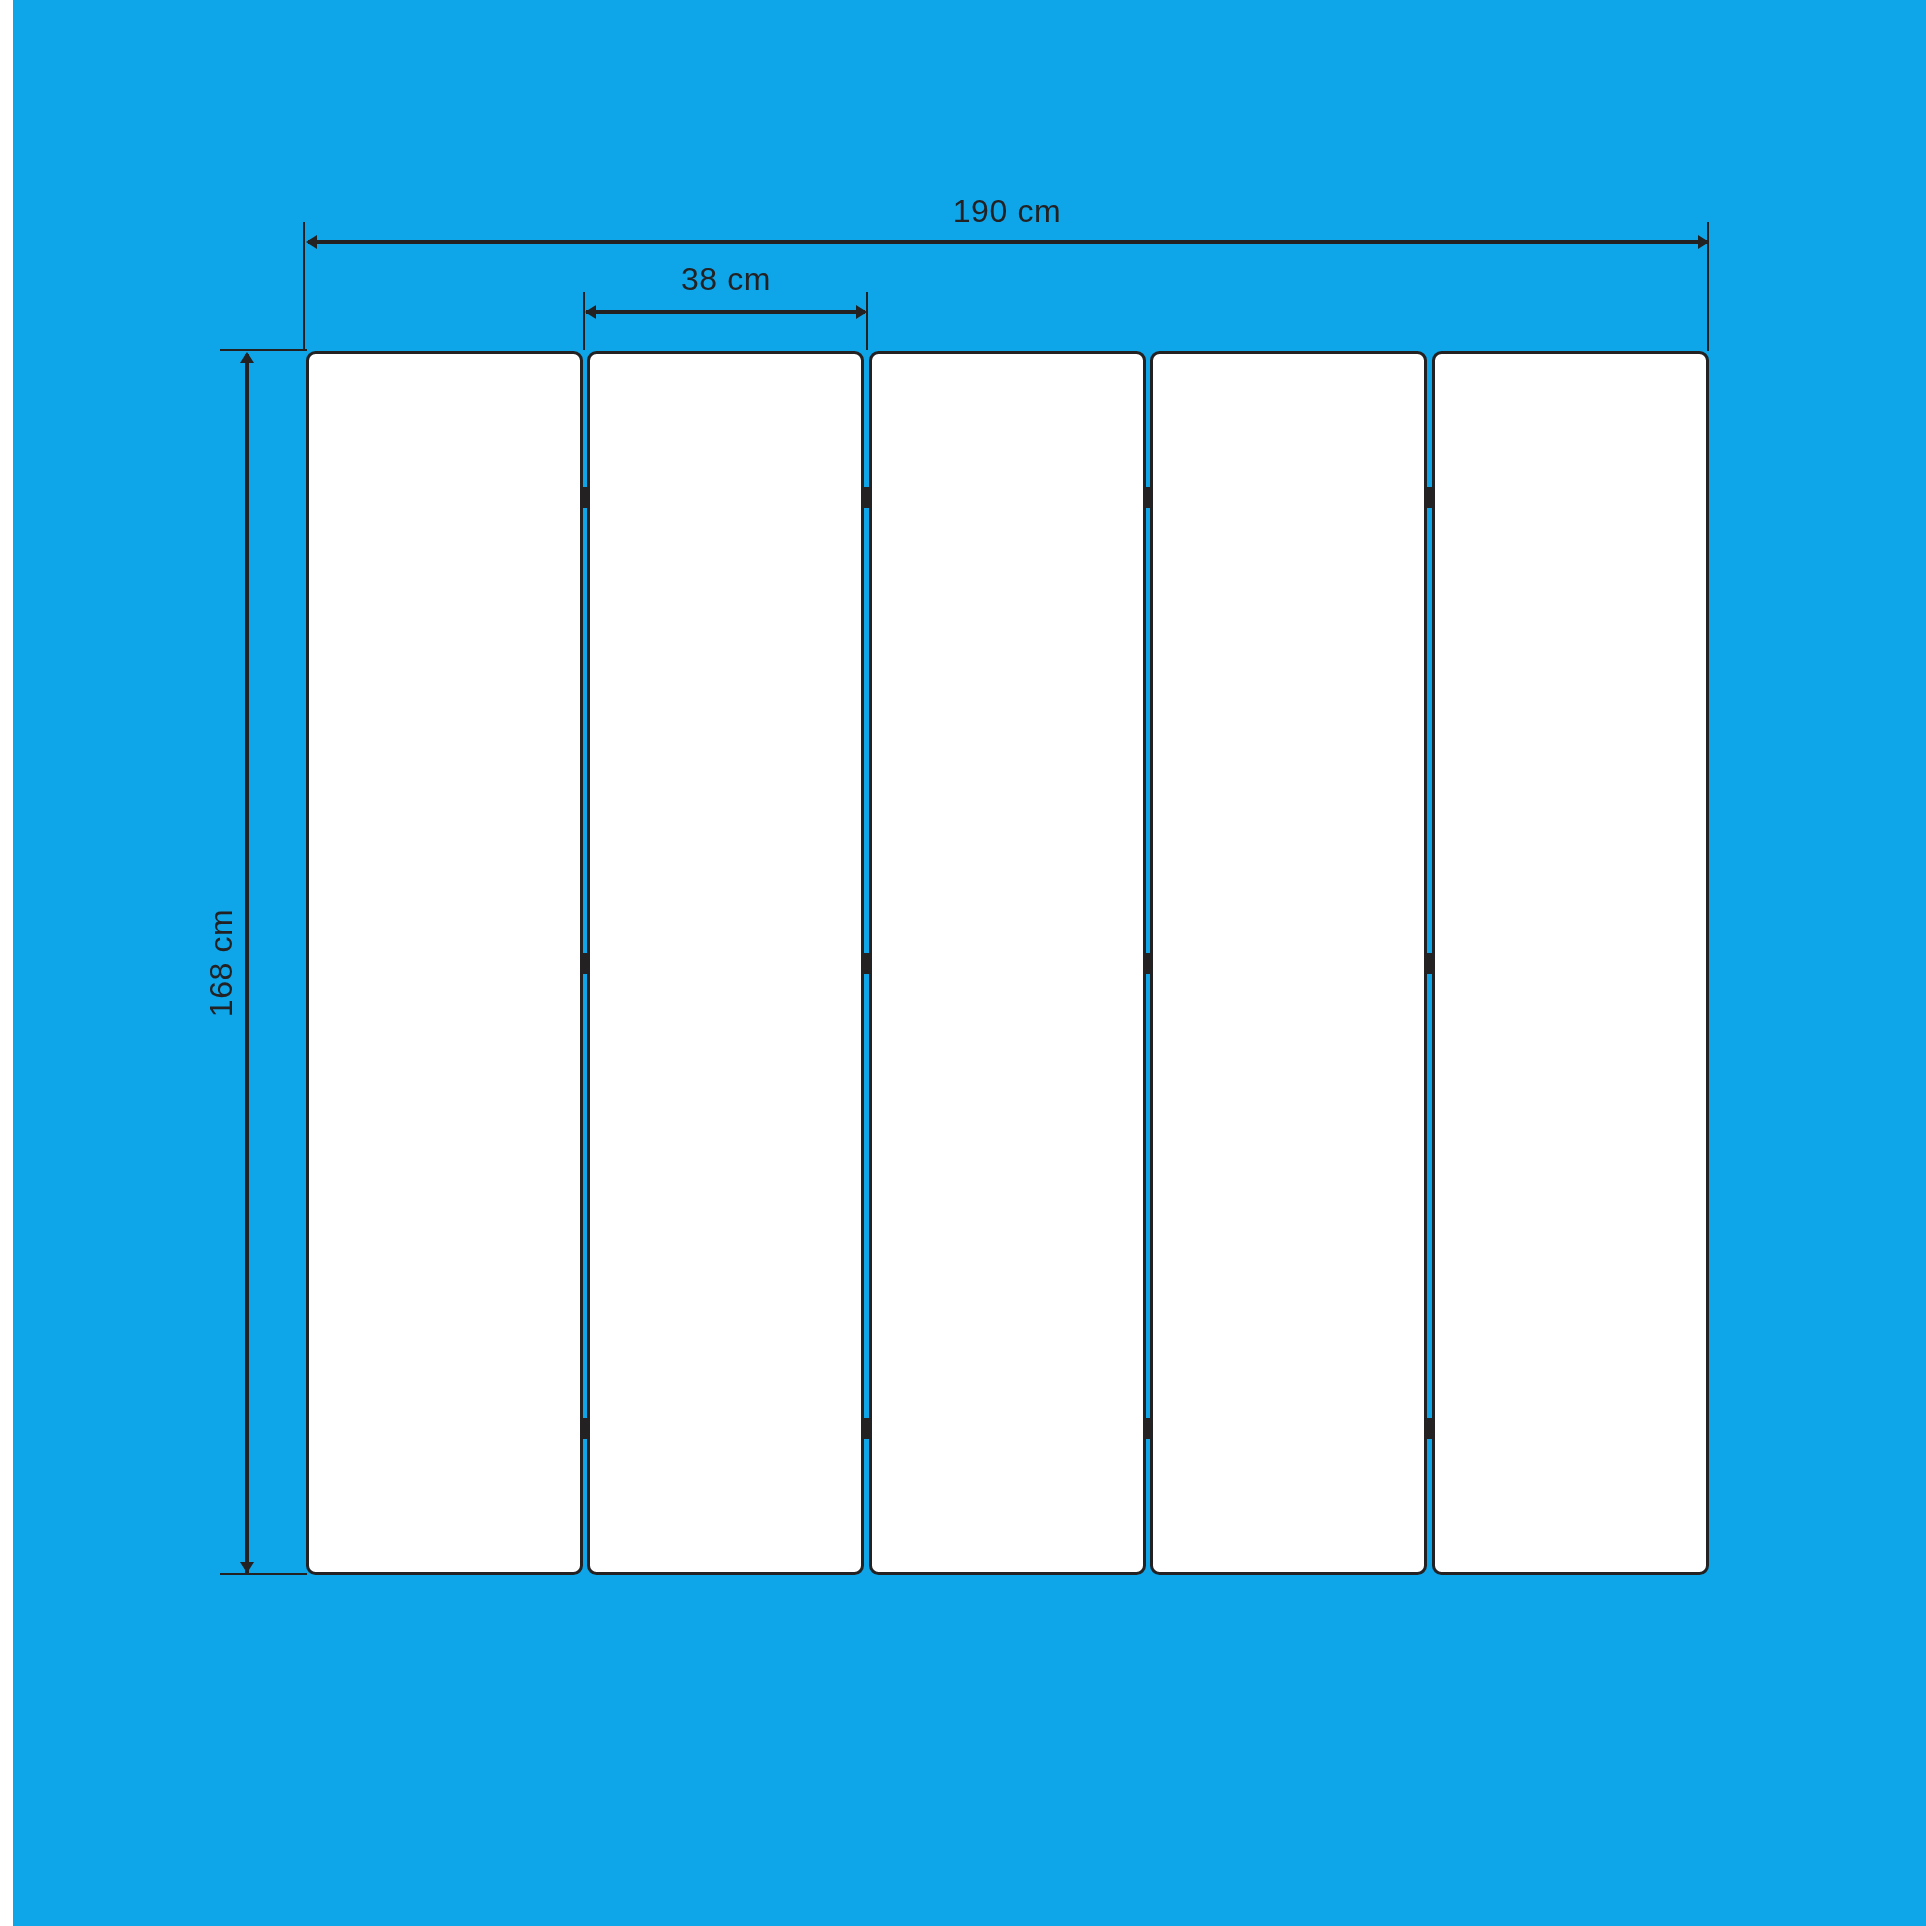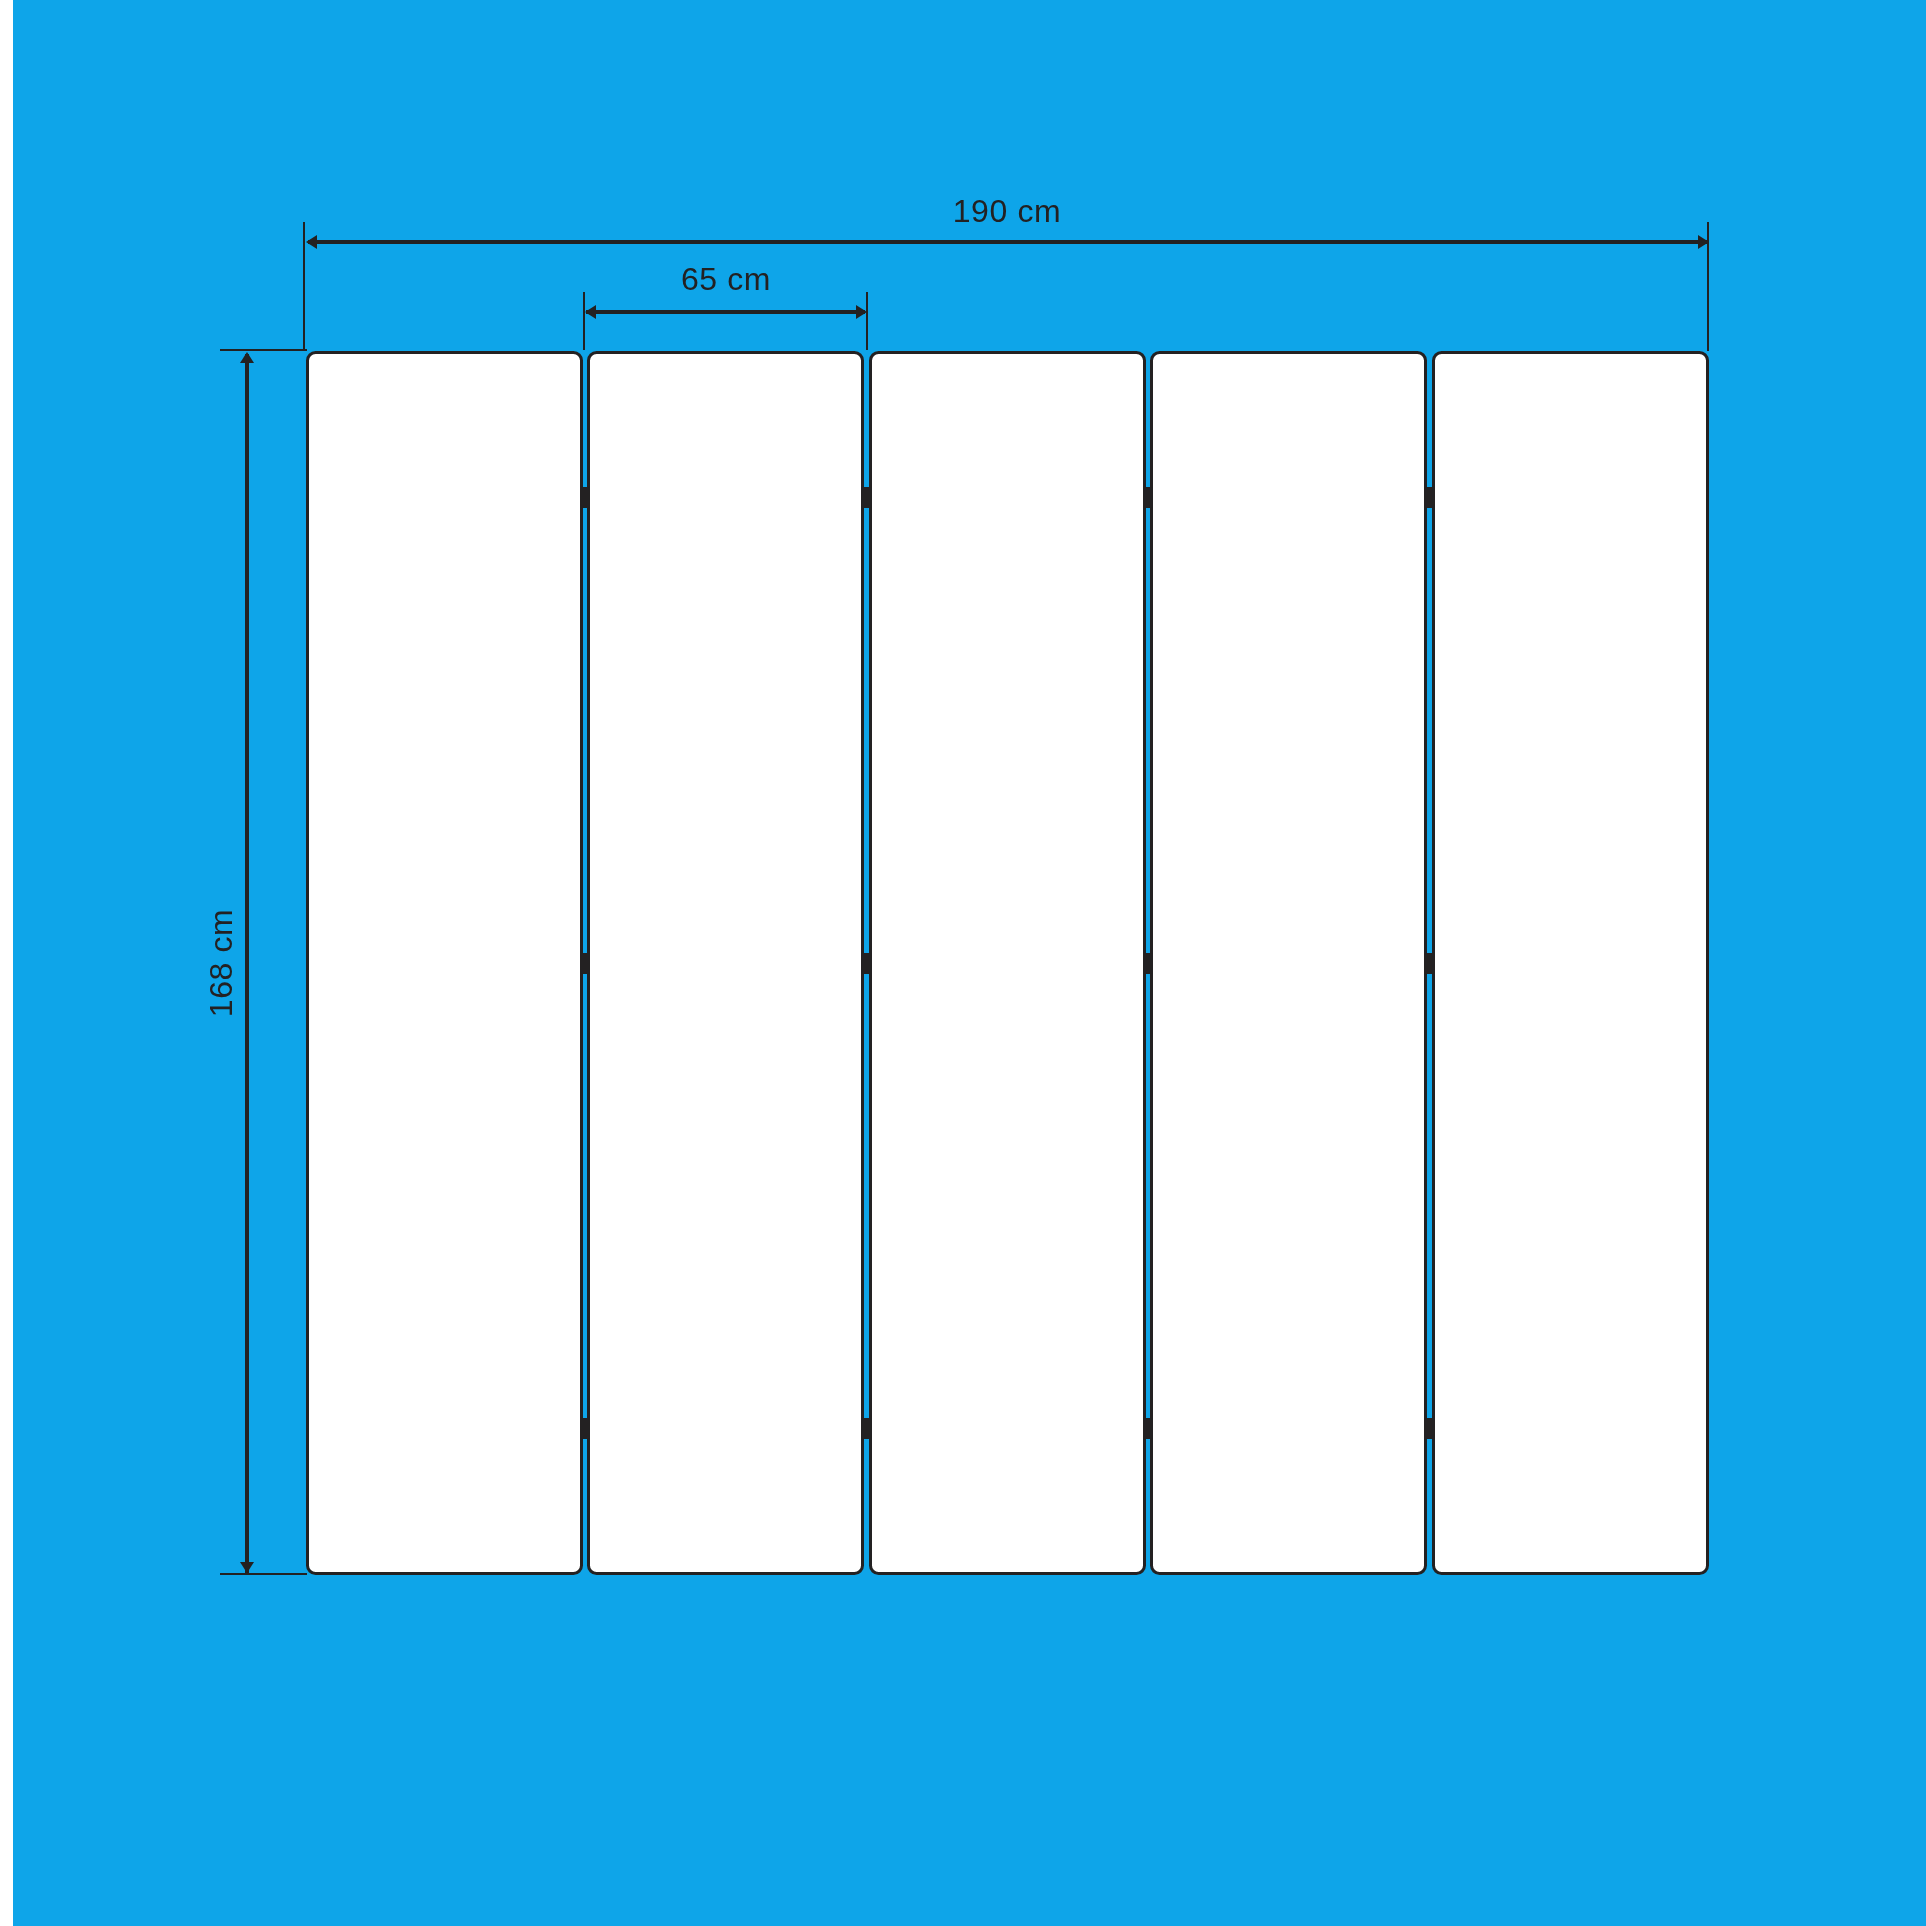--- a/index.html
+++ b/index.html
@@ -144,21 +144,21 @@
   <div class="dim-bar-h dim-total-bar"></div>
   <div class="arrow arrow-left  dim-total-arrow-left"></div>
   <div class="arrow arrow-right dim-total-arrow-right"></div>
   <div class="dim-label label-total">190 cm</div>
 
   <div class="ext-line ext-v ext-panel-left"></div>
   <div class="ext-line ext-v ext-panel-right"></div>
   <div class="dim-bar-h dim-panel-bar"></div>
   <div class="arrow arrow-left  dim-panel-arrow-left"></div>
   <div class="arrow arrow-right dim-panel-arrow-right"></div>
-  <div class="dim-label label-panel">65 cm</div>
+  <div class="dim-label label-panel">38 cm</div>
 
   <div class="ext-line ext-h ext-height-top"></div>
   <div class="ext-line ext-h ext-height-bottom"></div>
   <div class="dim-bar-v dim-height-bar"></div>
   <div class="arrow arrow-up   dim-height-arrow-up"></div>
   <div class="arrow arrow-down dim-height-arrow-down"></div>
   <div class="dim-label label-height">168 cm</div>
 
   <div class="panel panel-1"></div>
   <div class="panel panel-2"></div>

